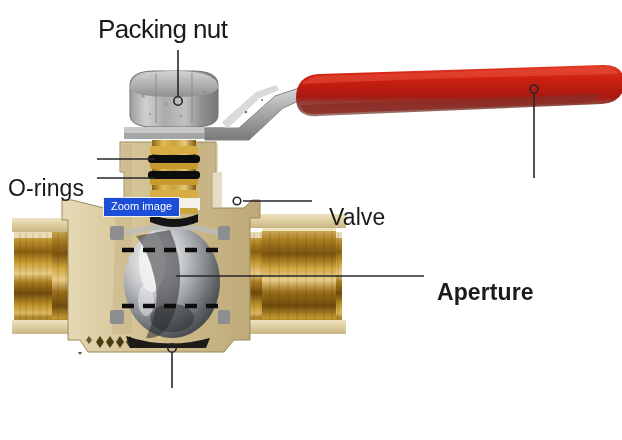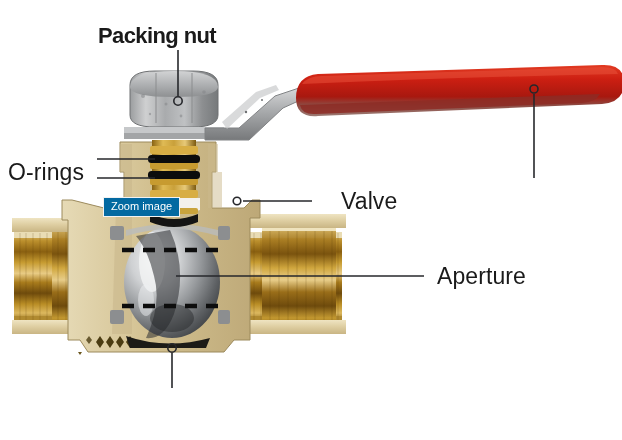--- a/index.html
+++ b/index.html
@@ -19,41 +19,41 @@
   }
 
   
   .label {
     position: absolute;
     color: #1a1a1a;
     white-space: nowrap;
     line-height: 1;
   }
   .label.bold {
-    font-weight: bold;
-    font-size: 22px;
+    font-weight: normal;
+    font-size: 26px;
     letter-spacing: -0.6px;
-    margin-top: 9px;
   }
   .label.plain {
     font-weight: normal;
     font-size: 23px;
     letter-spacing: 0.1px;
+    margin-top: 16px;
   }
 
   
   #valve { position: absolute; left: 0; top: 0; width: 622px; height: 440px; }
 
   
   #zoom-btn {
     position: absolute;
     left: 103px;
     top: 197px;
     padding: 2px 7px 3px 7px;
-    background: #0369a1;
+    background: #1d4ed8;
     border: 1.5px solid #f2f2f2;
     color: #ffffff;
     font-size: 11px;
     font-family: "Liberation Sans", sans-serif;
     line-height: 13px;
     white-space: nowrap;
     cursor: pointer;
     box-sizing: border-box;
   }
 </style>
@@ -325,19 +325,19 @@
       <line x1="172" y1="353" x2="172" y2="388"></line>
     </g>
   </svg>
 
   <div id="zoom-btn">Zoom image</div>
 
   <div class="label bold" style="left:98px;  top:16px;">Packing nut</div>
 
   <div class="label plain" style="left:8px;   top:161px;">O-rings</div>
 
-  <div class="label plain" style="left:341px; top:190px;">Valve</div>
-
-
-  <div class="label plain" style="left:437px; top:265px;">Aperture</div>
+  <div class="label plain" style="left:329px; top:190px;">Valve</div>
+
+
+  <div class="label plain" style="left:437px; top:265px;font-weight:bold;">Aperture</div>
 
 
 </div>
 
 </body></html>

